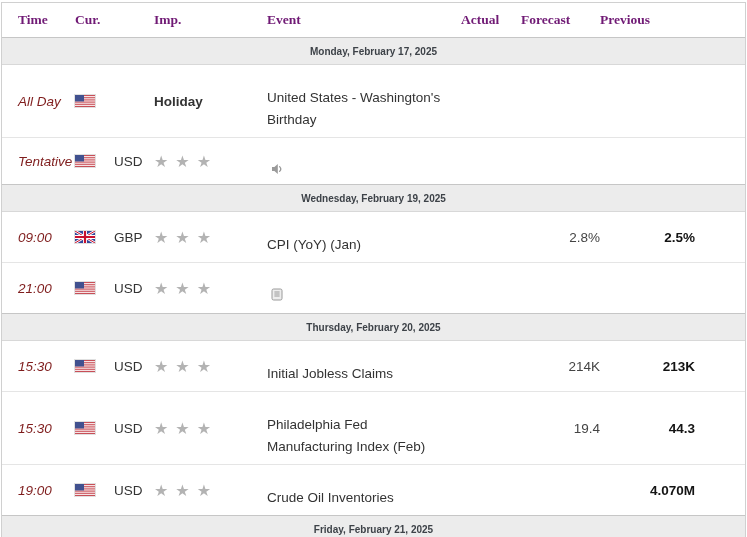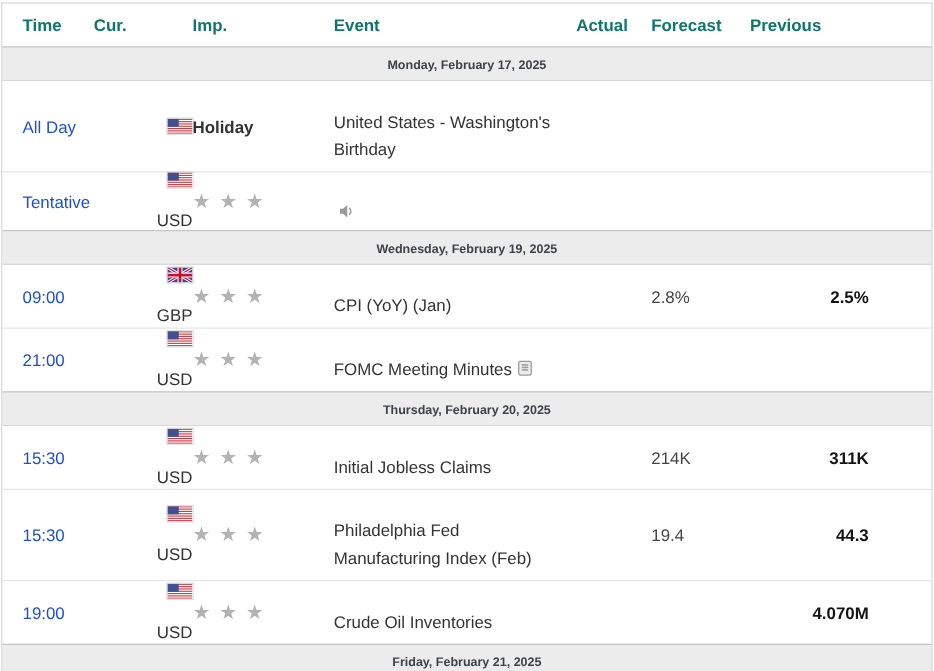--- a/index.html
+++ b/index.html
@@ -18,22 +18,23 @@
   }
   .grid-cols {
     display: grid;
     grid-template-columns: 73px 79px 97px 1fr 60px 79px 95px 50px;
     align-items: center;
   }
   
   .header-row {
     min-height: 34px;
     font-weight: 700;
-    color: #0f766e;
+    color: #701a75;
     background: #fff;
+    font-family: Liberation Serif, serif;
   }
   .h-cell { padding: 2px 0; }
   .h-time { padding-left: 16px; }
   .h-event { padding-left: 16px; }
   .h-right { text-align: left; }
   
   .day-row {
     background: #ececec;
     border-top: 1px solid #c6c6c6;
     border-bottom: 1px solid #d8d8d8;
@@ -46,38 +47,38 @@
     font-size: 10px;
     color: #3d4248;
   }
   
   .event-row {
     min-height: 30px;
     border-top: 1px solid #e5e5e5;
     background: #fff;
   }
   .event-row:first-of-type, .day-row + .event-row { border-top: none; }
-  .c-time { padding-left: 16px; color: #1d4ed8; }
-  .c-cur { display: flex; align-items: flex-end; gap: 19px; flex-direction: column; }
+  .c-time { padding-left: 16px; color: #7f1d1d; font-style: italic; }
+  .c-cur { display: flex; align-items: center; gap: 19px; }
   .flag { display: inline-flex; line-height: 0; box-shadow: 0 0 0 1px #e0e0e0; }
   .c-imp { letter-spacing: 0; }
   .holiday { font-weight: 700; color: #333; }
   .stars { white-space: nowrap; }
   .star { color: #b3b3b3; font-size: 16px; letter-spacing: 0; padding-right: 7px; }
   .c-event { padding: 22px 6px 6px 16px; line-height: 22px; color: #333; }
   .c-event .evt-icon { display: inline-flex; vertical-align: -1px; margin-left: 4px; line-height: 0; }
   .c-event .icon-line { display: block; line-height: 16px; margin-top: 2px; }
   .p-mark {
     font-family: "Liberation Serif", serif;
     font-weight: 700;
     color: #939393;
     font-size: 13px;
     margin-left: 5px;
   }
-  .c-num { color: #444; }
+  .c-num { text-align: right; color: #444; }
   .c-prev { text-align: right; color: #141414; font-weight: 700; }
 </style>
 </head>
 <body>
 
 <div class="calendar">
   <div class="grid-cols header-row">
     <div class="h-cell h-time">Time</div>
     <div class="h-cell">Cur.</div>
     <div class="h-cell">Imp.</div>
@@ -183,21 +184,21 @@
                 <rect y="7.38" width="20" height="0.92"></rect>
                 <rect y="9.23" width="20" height="0.92"></rect>
                 <rect y="11.08" width="20" height="0.92"></rect>
               </g>
               <rect width="9" height="6.46" fill="#41518f"></rect>
             </svg>
           </span>
           <span>USD</span>
         </div>
         <div class="c-imp"><span class="stars"><span class="star">★</span><span class="star">★</span><span class="star">★</span></span></div>
-        <div class="c-event"><span>FOMC Meeting Minutes</span><span class="evt-icon">
+        <div class="c-event"><span class="evt-icon">
             <svg viewBox="0 0 12 13" width="12" height="13">
               <rect x="1" y="1" width="10" height="11" rx="1.6" fill="#ededed" stroke="#9a9a9a"></rect>
               <path d="M3.4 4 h5.2 M3.4 6 h5.2 M3.4 8 h5.2" stroke="#9a9a9a" stroke-width="1.1"></path>
             </svg>
           </span></div>
         <div class="c-num"></div>
         <div class="c-num"></div>
         <div class="c-prev"></div>
         <div></div>
       </div>
@@ -219,21 +220,21 @@
               </g>
               <rect width="9" height="6.46" fill="#41518f"></rect>
             </svg>
           </span>
           <span>USD</span>
         </div>
         <div class="c-imp"><span class="stars"><span class="star">★</span><span class="star">★</span><span class="star">★</span></span></div>
         <div class="c-event"><span>Initial Jobless Claims</span></div>
         <div class="c-num"></div>
         <div class="c-num">214K</div>
-        <div class="c-prev">311K</div>
+        <div class="c-prev">213K</div>
         <div></div>
       </div>
       <div class="grid-cols event-row">
         <div class="c-time">15:30</div>
         <div class="c-cur">
           <span class="flag">
             <svg viewBox="0 0 20 12" width="20" height="12">
               <rect width="20" height="12" fill="#ffffff"></rect>
               <g fill="#c44049">
                 <rect y="0" width="20" height="0.92"></rect>

